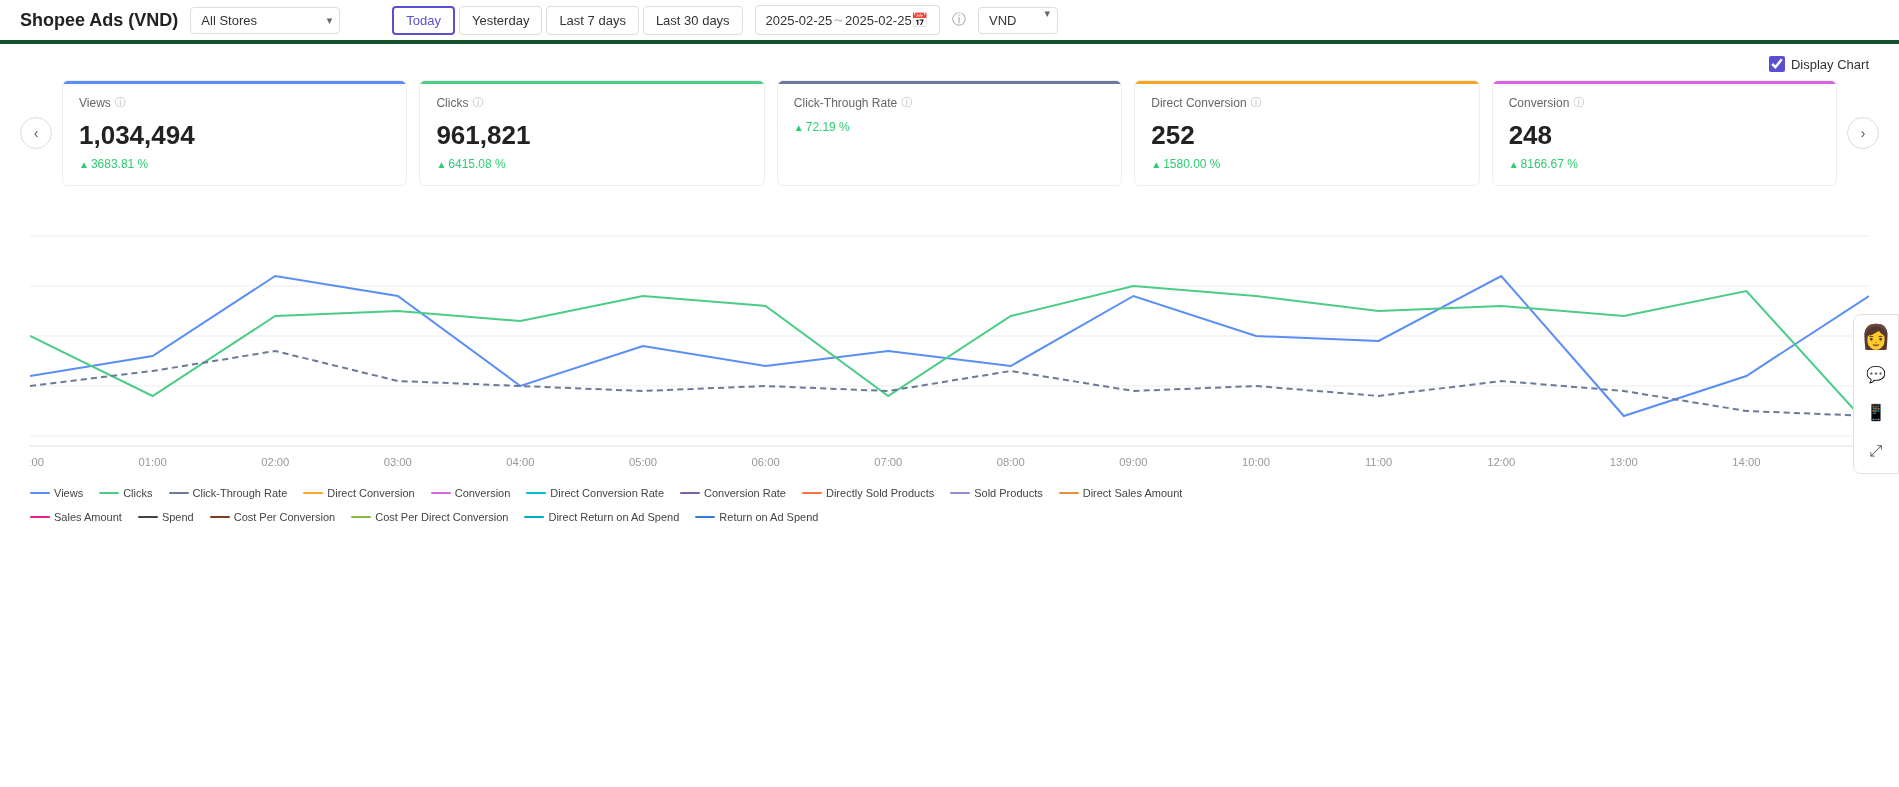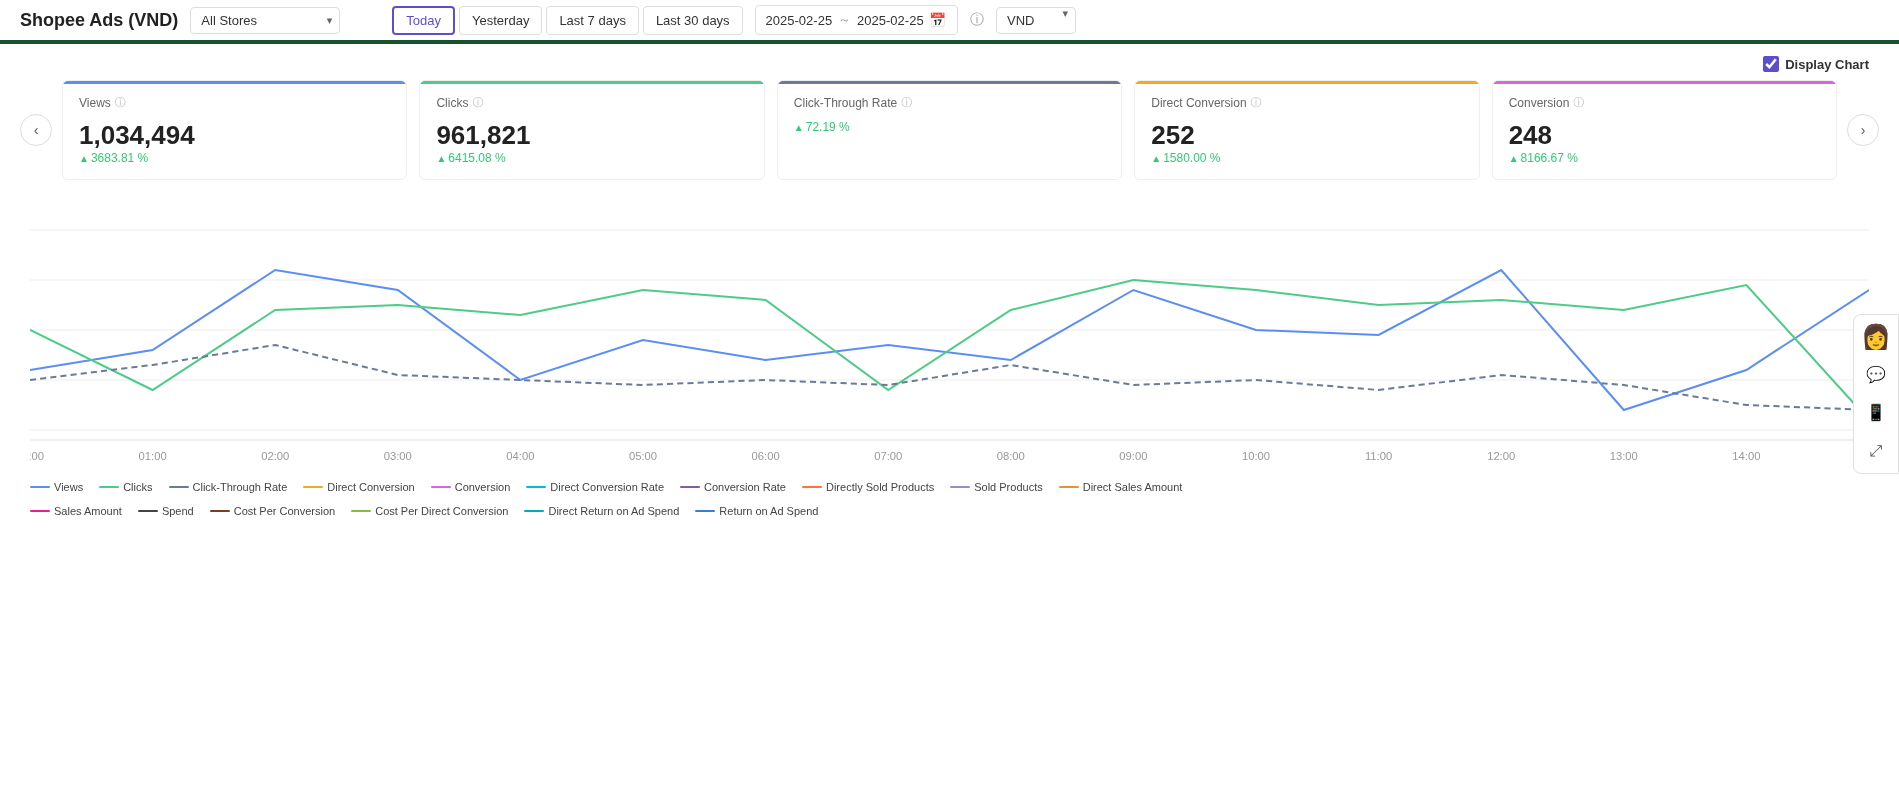--- a/index.html
+++ b/index.html
@@ -7,46 +7,46 @@
 
     
     .header { display: flex; align-items: center; padding: 10px 20px; border-bottom: 4px solid #14532d; gap: 12px; height: 44px; }
     .header-title { font-size: 18px; font-weight: 600; color: #222; white-space: nowrap; }
     .store-select { border: 1px solid #ddd; border-radius: 4px; padding: 5px 28px 5px 10px; background: #fff; font-size: 13px; color: #333; appearance: none; cursor: pointer; min-width: 150px; position: relative; }
     .store-select-wrap { position: relative; display: inline-flex; align-items: center; }
     .store-select-wrap::after { content: '▾'; position: absolute; right: 8px; pointer-events: none; color: #666; font-size: 11px; }
     .date-btns { display: flex; gap: 4px; margin-left: 40px; }
     .date-btn { border: 1px solid #ddd; border-radius: 4px; padding: 5px 12px; background: #fff; font-size: 13px; cursor: pointer; color: #333; }
     .date-btn.active { border: 2px solid #5b4fcf; color: #5b4fcf; font-weight: 500; }
-    .date-range { display: flex; align-items: center; gap: 6px; border: 1px solid #ddd; border-radius: 4px; padding: 5px 10px; font-size: 13px; color: #333; text-align: right; }
+    .date-range { display: flex; align-items: center; border: 1px solid #ddd; border-radius: 4px; padding: 5px 10px; font-size: 13px; color: #333; text-align: right; }
     .date-range .sep { color: #999; }
     .cal-icon { color: #999; font-size: 14px; }
     .help-icon { color: #999; font-size: 14px; cursor: pointer; }
     .currency-wrap { position: relative; display: inline-flex; align-items: flex-start; }
     .currency-select { border: 1px solid #ddd; border-radius: 4px; padding: 5px 28px 5px 10px; background: #fff; font-size: 13px; color: #333; appearance: none; cursor: pointer; min-width: 80px; }
     .currency-wrap::after { content: '▾'; position: absolute; right: 8px; pointer-events: none; color: #666; font-size: 11px; }
 
     
     .display-chart-row { display: flex; justify-content: flex-end; align-items: center; padding: 12px 30px 8px; gap: 6px; }
     .display-chart-checkbox { width: 16px; height: 16px; accent-color: #5b4fcf; cursor: pointer; }
-    .display-chart-label { font-size: 13px; color: #333; font-weight: bold; }
+    .display-chart-label { font-size: 13px; color: #333; }
 
     
     .cards-wrapper { position: relative; display: flex; align-items: center; padding: 0 20px; }
     .cards-container { display: flex; gap: 12px; overflow: hidden; flex: 1; padding: 0 10px; }
     .card { flex: 1; min-width: 0; border: 1px solid #eee; border-radius: 6px; padding: 14px 16px; background: #fff; position: relative; overflow: hidden; }
     .card::before { content: ''; position: absolute; top: 0; left: 0; right: 0; height: 3px; }
     .card.blue::before { background: #5b8ef5; }
     .card.green::before { background: #4ccc87; }
     .card.slate::before { background: #6b7a99; }
     .card.orange::before { background: #f5a623; }
     .card.purple::before { background: #d764e0; }
     .card-title { font-size: 12px; color: #666; display: flex; align-items: center; gap: 4px; margin-bottom: 10px; }
     .card-help { color: #bbb; font-size: 11px; cursor: pointer; }
-    .card-value { font-size: 26px; font-weight: 600; color: #222; }
+    .card-value { font-size: 26px; font-weight: 600; color: #222; margin-bottom: 6px; }
     .card-change { font-size: 12px; color: #2ecc71; display: flex; align-items: center; gap: 2px; }
     .card-change .arrow { font-size: 10px; }
     .nav-btn { width: 32px; height: 32px; border-radius: 50%; border: 1px solid #ddd; background: #fff; cursor: pointer; display: flex; align-items: center; justify-content: center; font-size: 14px; color: #555; flex-shrink: 0; }
 
     
     .chart-area { padding: 10px 30px 0; position: relative; }
     .chart-svg-wrap { width: 100%; overflow: hidden; }
 
     
     .legend { display: flex; flex-wrap: wrap; gap: 6px 16px; padding: 8px 30px 4px; }

